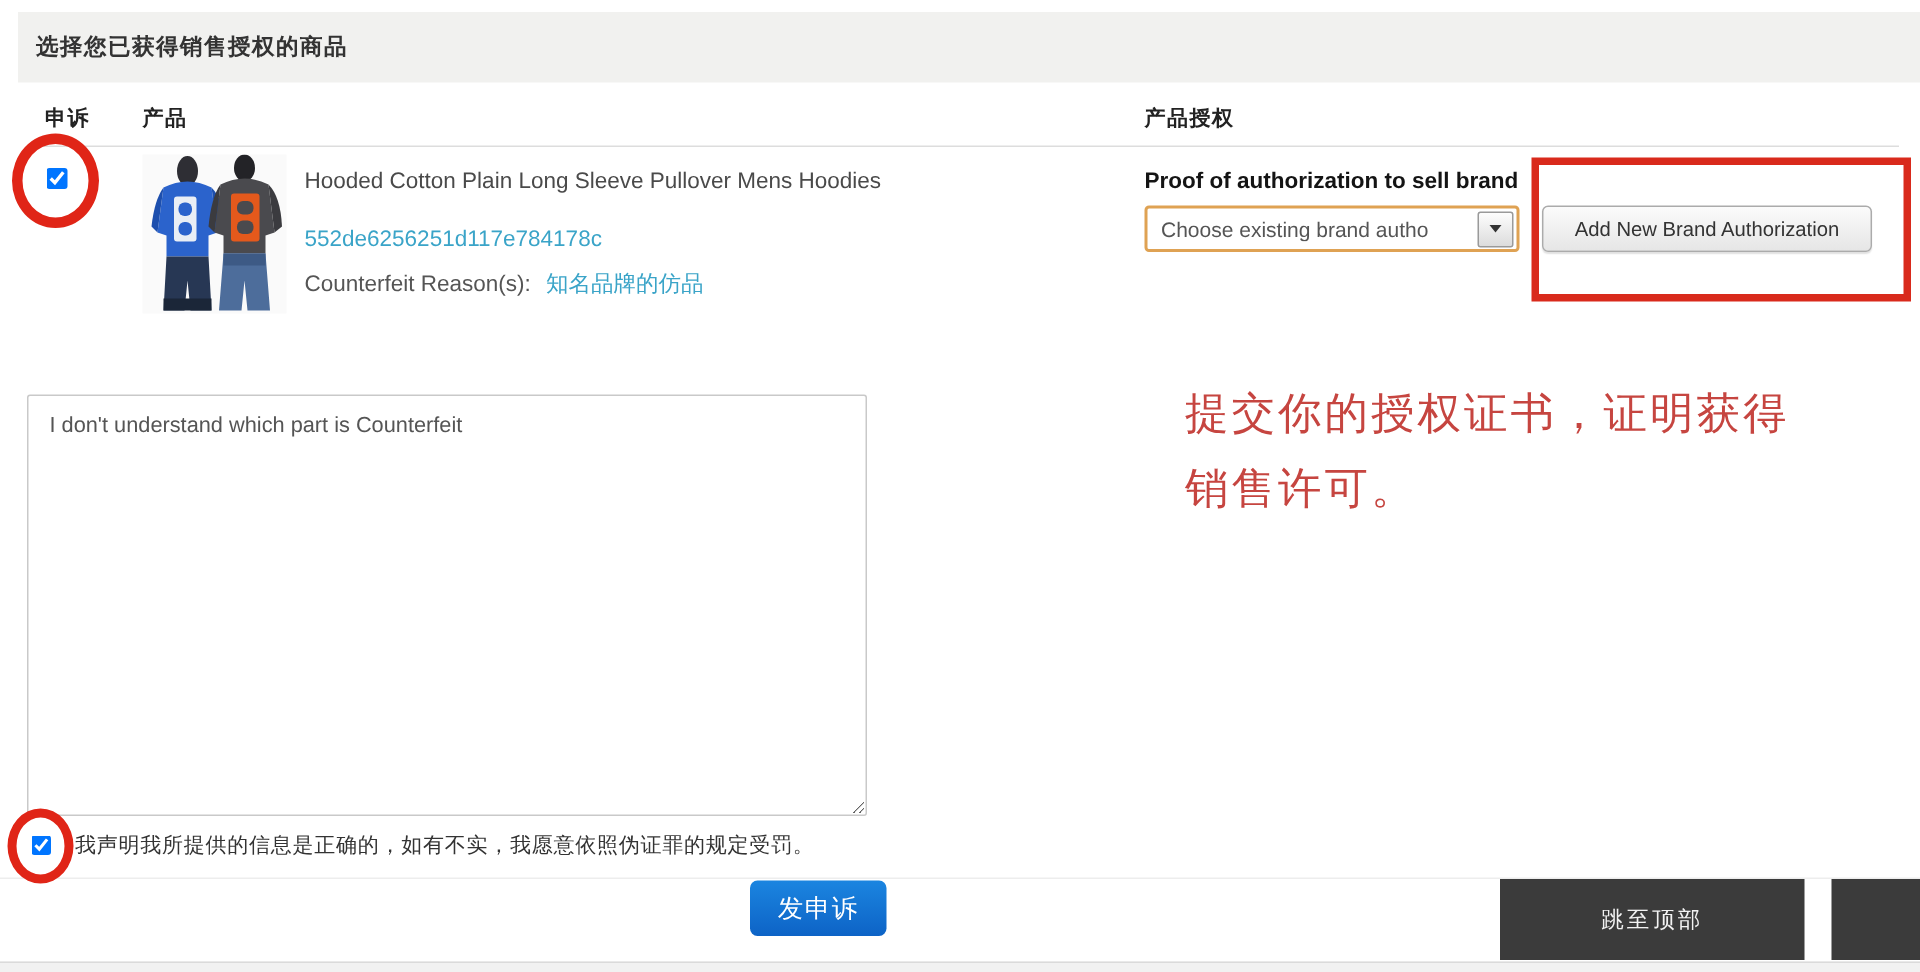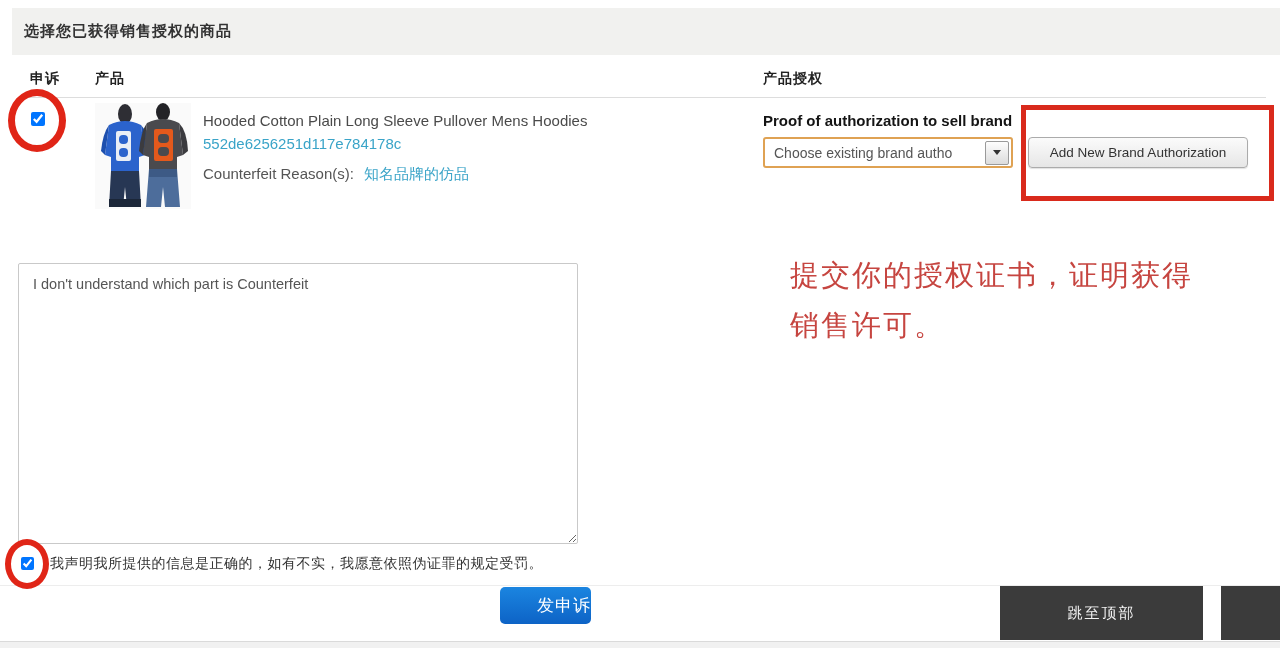--- a/index.html
+++ b/index.html
@@ -21,21 +21,21 @@
   #cb-declaration { left:21px; top:557px; width:13px; height:13px; }
 
   .red-circle { border:7px solid #e02517; border-radius:50%; pointer-events:none; z-index:30; }
   #circle-1 { left:8px; top:89px; width:58px; height:63px; }
   #circle-2 { left:5px; top:539px; width:44px; height:50px; border-width:6px; }
 
   #product-image { left:95px; top:103px; width:96px; height:106px; background:#fbfbfb; }
 
   #product-info { left:203px; top:110px; width:520px; }
   #product-info .row { height:22px; line-height:22px; font-size:15px; color:#4a4a4a; white-space:nowrap; }
-  #product-info .row.title { margin-bottom:1px; }
+  #product-info .row.title { margin-bottom:17px; }
   a.link, .link { color:#3aa4c8; text-decoration:none; cursor:pointer; }
   #product-info .gap { height:8px; }
   #counterfeit-row .reason { margin-left:6px; }
   #counterfeit-row .lbl { color:#555; }
 
   
   #auth-col { left:763px; top:70px; width:510px; }
   #auth-heading { position:absolute; left:0; top:42px; font-size:15px; font-weight:bold; color:#141414; white-space:nowrap; }
   #brand-select { position:absolute; left:0; top:67px; width:250px; height:31px; background:#fff;
     border:2px solid #dfa253; border-radius:3px; display:flex; align-items:center; cursor:pointer; }
@@ -61,21 +61,21 @@
     border-radius:2px; padding:12px 14px; font-family:inherit; font-size:14.5px; color:#555;
     background:#fff; resize:both; outline:none; }
 
   
   #declaration-text { left:50px; top:555px; font-size:14px; color:#333; letter-spacing:0.5px; white-space:nowrap; }
 
   
   #footer-sep { left:0; top:585px; width:1280px; height:0; border-top:1px solid #ededed; }
   #submit-btn { left:500px; top:587px; width:91px; height:37px; border:none; border-radius:5px;
     background:linear-gradient(#1b85e0,#0d63c6); color:#fff; font-size:17px; letter-spacing:1px;
-    cursor:pointer; font-family:inherit;text-align:right; }
+    cursor:pointer; font-family:inherit; }
   .dark-btn { top:586px; height:54px; background:#3b3b3b; border:none; color:#f2f2f2;
     font-size:15px; letter-spacing:2px; cursor:pointer; font-family:inherit; }
   #jump-top-btn { left:1000px; width:203px; }
   #partial-btn { left:1221px; width:59px; }
   #bottom-strip { left:0; top:641px; width:1280px; height:7px; background:#f1f1f1; border-top:1px solid #dadada; }
 </style>
 </head>
 <body>
 
 <div class="abs" id="title-bar">

